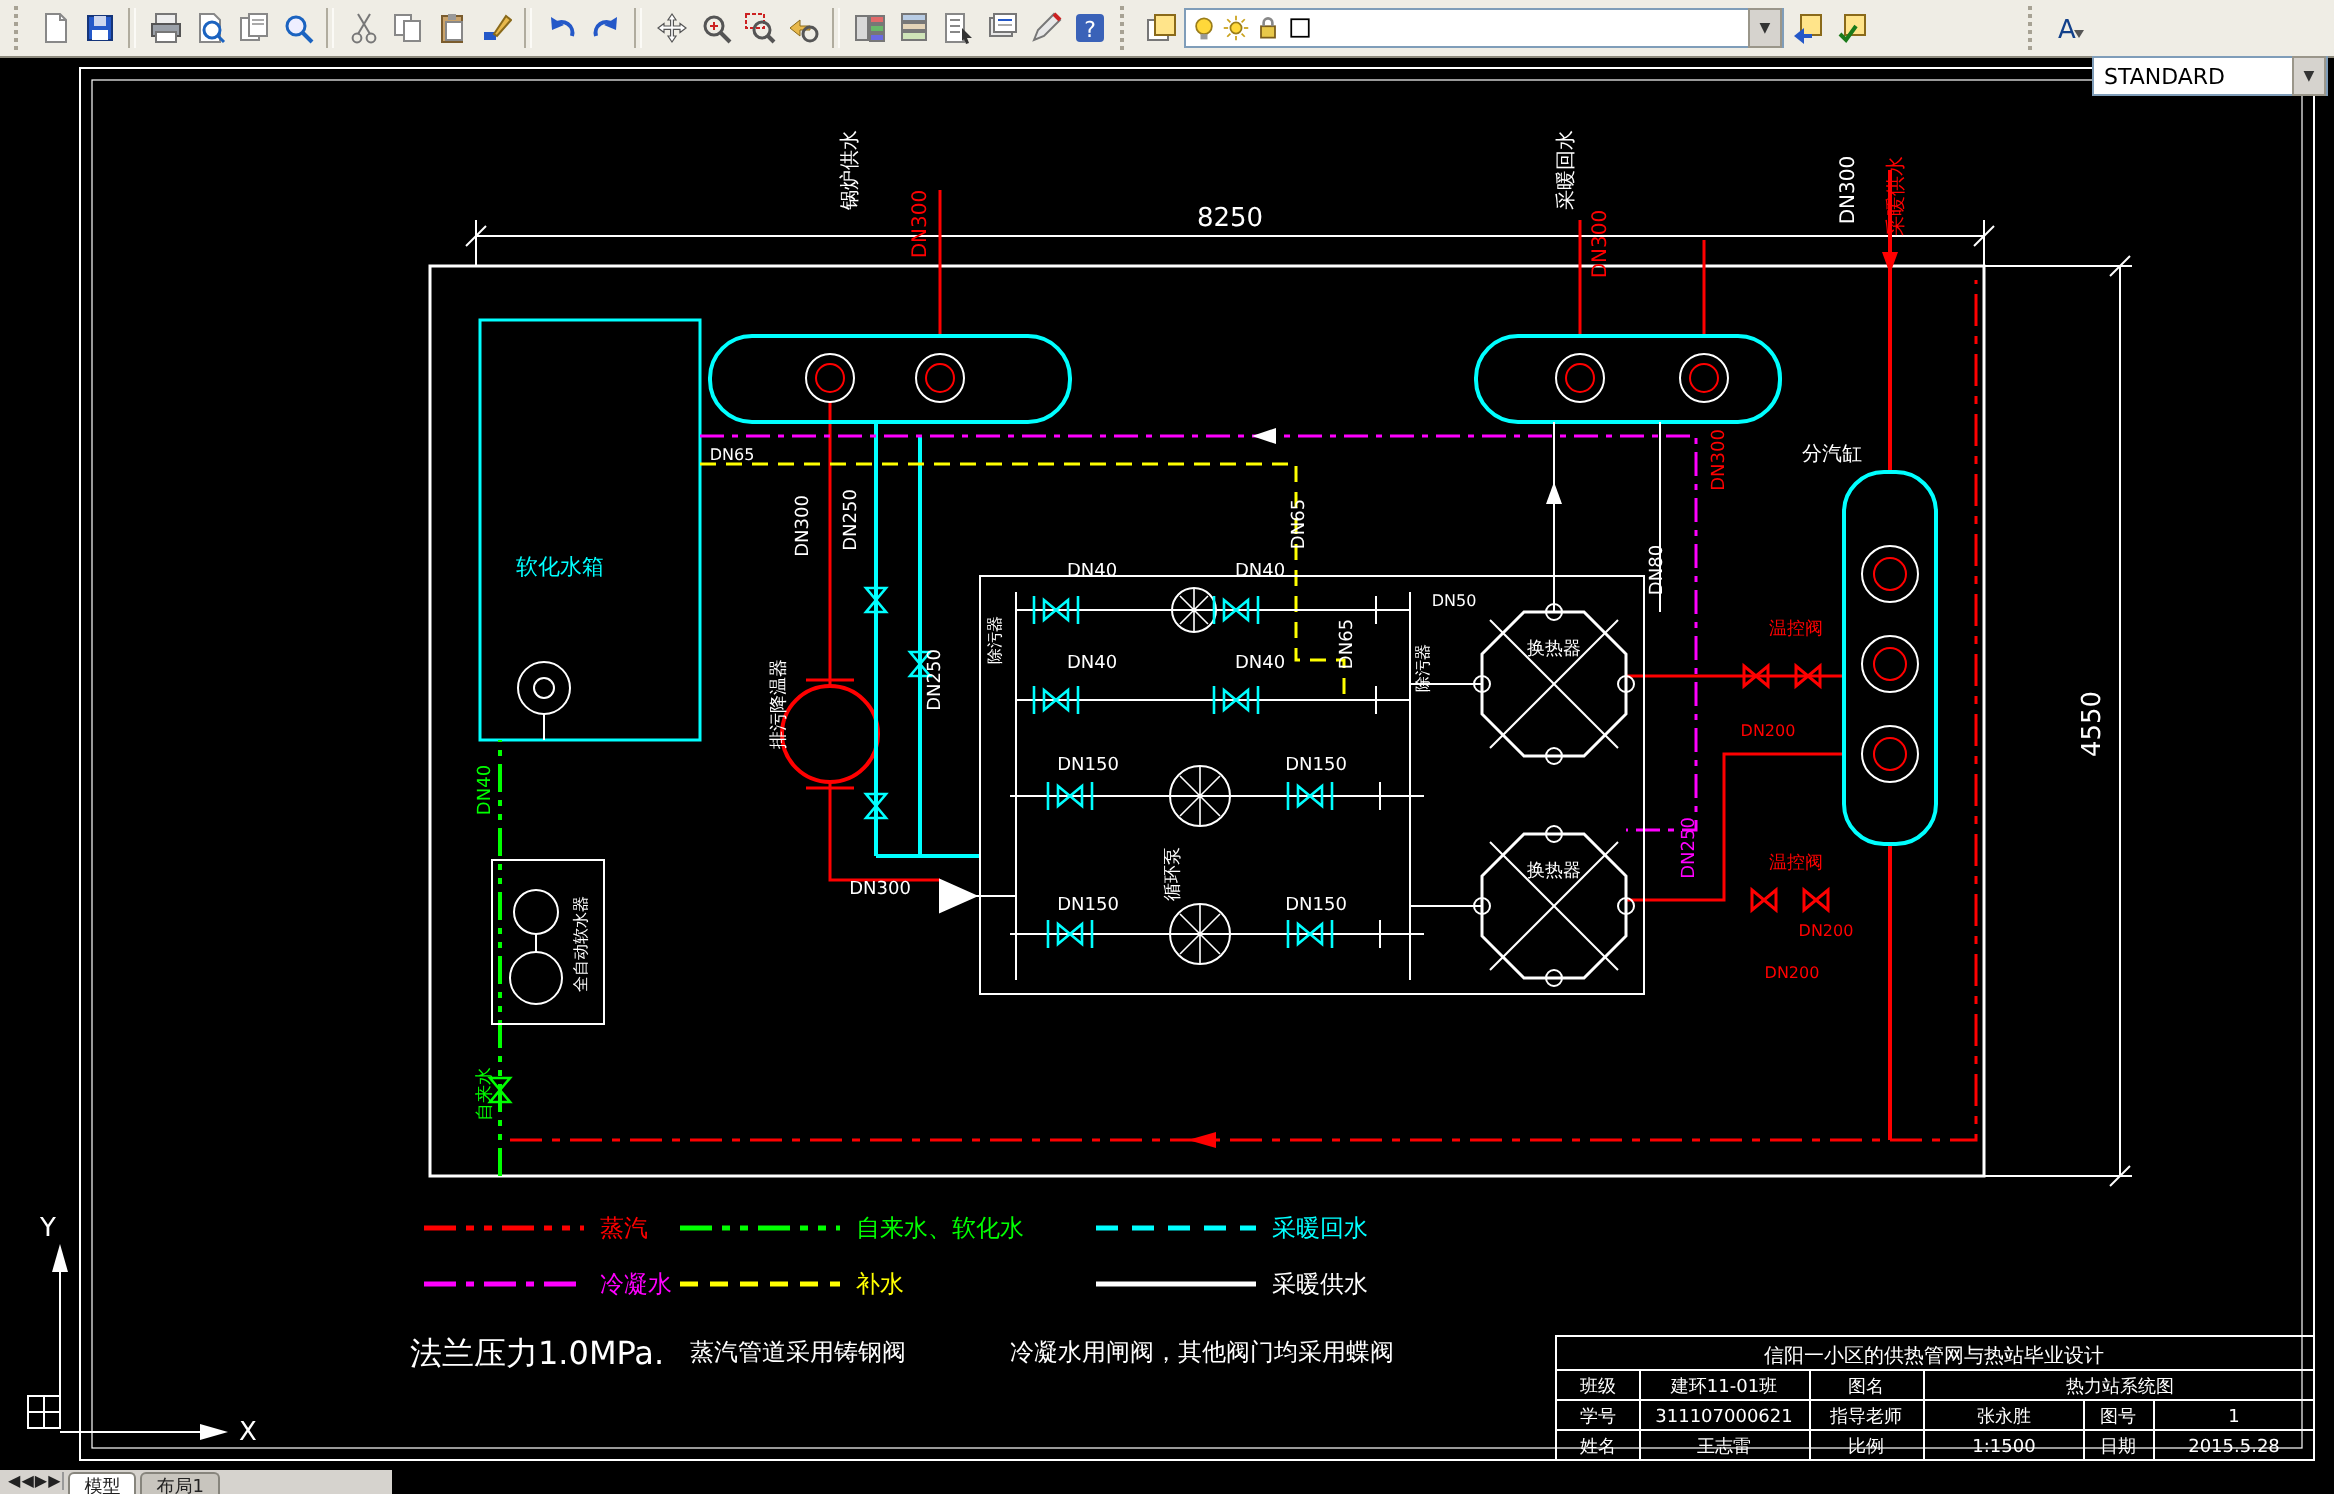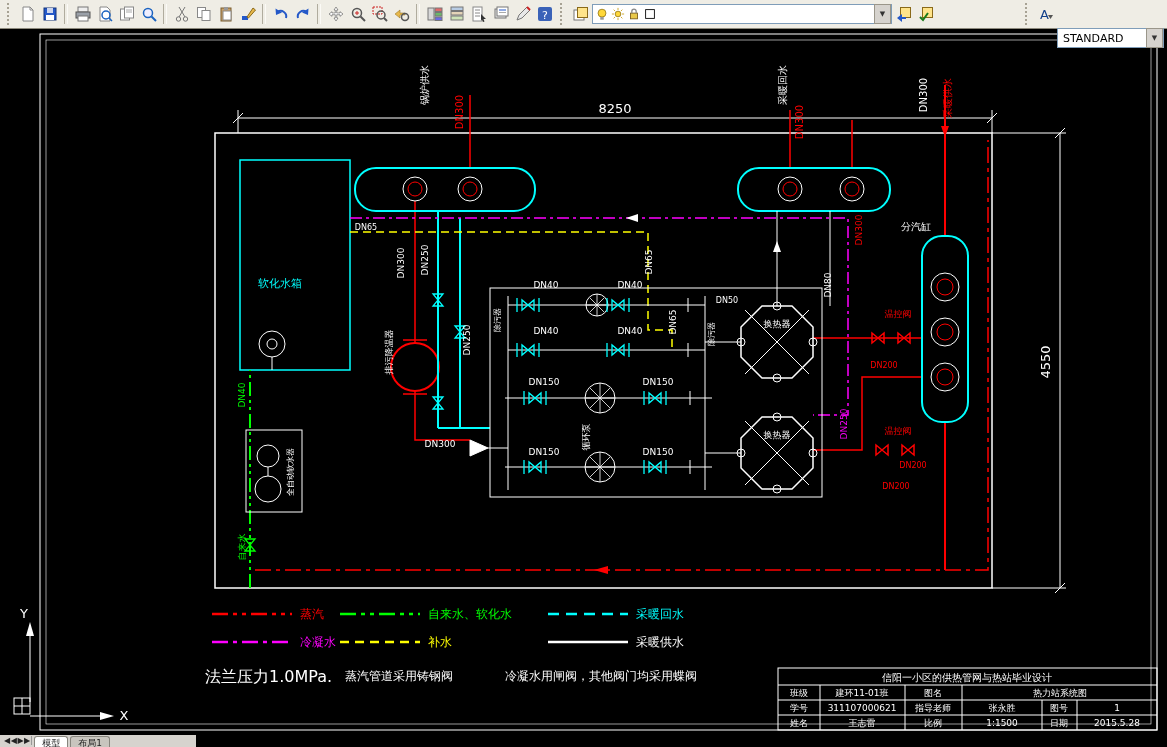--- a/index.html
+++ b/index.html
@@ -21,21 +21,21 @@
   .grip{width:3px;height:22px;border-left:2px dotted #a7a294;margin:0 4px;flex:0 0 auto;}
   .combo{
     height:20px;background:#fff;border:1px solid #7f9db9;display:flex;align-items:center;
     font-size:11px;color:#000;padding-left:2px;flex:0 0 auto;box-sizing:border-box;
   }
   .combo .arrow{
     width:15px;height:18px;margin-left:auto;background:#d6d3ce;border:1px solid #9a968a;
     font-size:7px;display:flex;align-items:center;justify-content:center;color:#333;
   }
   .layercombo{width:300px;gap:2px;}
-  .stylecombo{width:107px;margin-top:48px;}
+  .stylecombo{width:118px;margin-top:48px;}
   .cval{padding-left:3px;}
   
   .canvas-svg{position:absolute;left:0;top:0;z-index:1;}
   svg text{font-family:"DejaVu Sans","Liberation Sans",sans-serif;}
   
   .tabbar{
     position:absolute;left:0;top:735px;width:192px;height:12px;background:#d6d3ce;
     display:flex;align-items:flex-start;font-size:9px;color:#222;z-index:5;padding:1px 2px 0 2px;gap:2px;
   }
   .tabnav{letter-spacing:-1px;font-size:8px;padding:0 2px;border-right:1px solid #999;}

